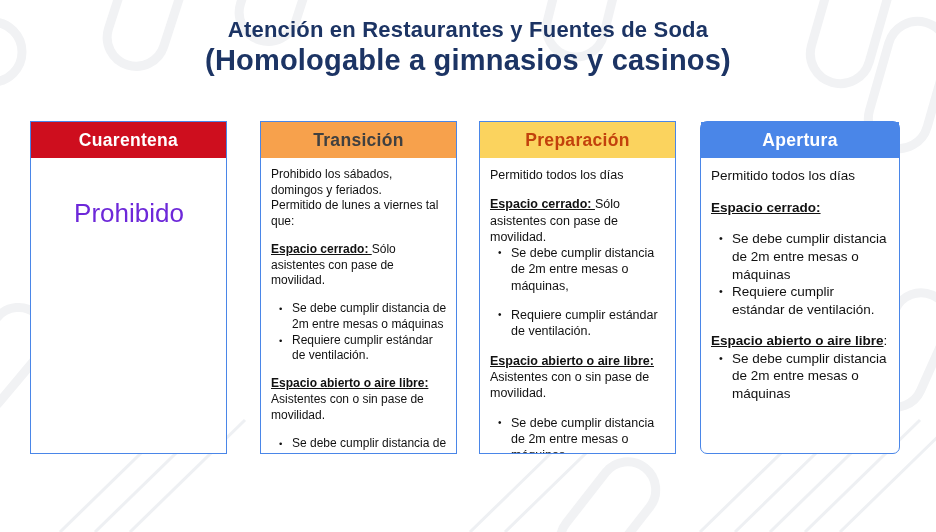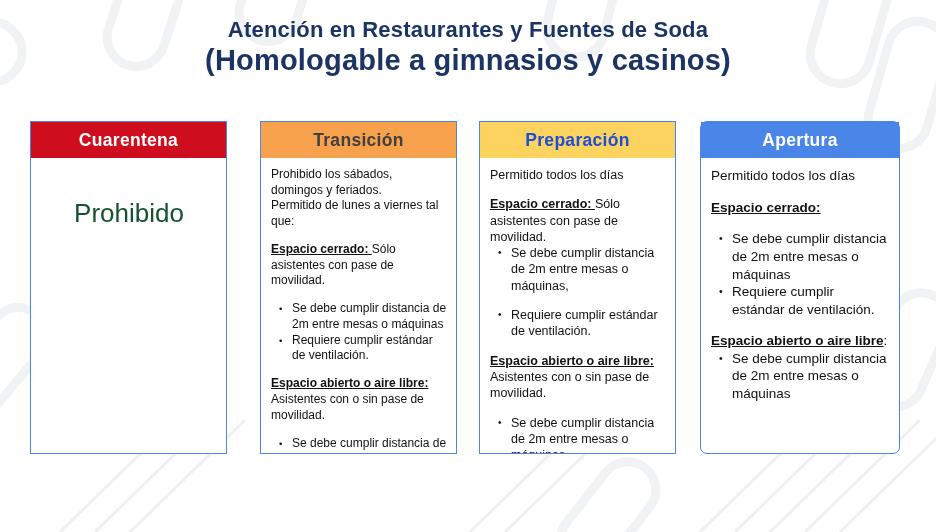--- a/index.html
+++ b/index.html
@@ -33,21 +33,21 @@
   }
   .col-body{
     flex:1;padding:9px 9px 6px 10px;color:#111111;line-height:1.3;
     overflow:hidden;
   }
   .col-cuarentena .col-body{font-size:13px;}
   .col-transicion  .col-body{font-size:12px;}
   .col-preparacion .col-body{font-size:12.5px;}
   .col-apertura    .col-body{font-size:13.5px;}
   .big-text{
-    font-size:26px;color:#14532d;text-align:center;margin-top:30px;font-weight:400;
+    font-size:26px;color:#6d28d9;text-align:center;margin-top:30px;font-weight:400;
   }
   .para{margin:0;}
   .hrun{font-weight:700;text-decoration:underline;}
   .sp{height:1.05em;}
   ul.blist{margin:0;padding:0 0 0 21px;}
   ul.blist li{list-style:none;position:relative;margin:0;}
   ul.blist li::before{
     content:"•";position:absolute;left:-13px;top:0;font-size:.8em;line-height:1.65;
   }
 </style>
@@ -108,21 +108,21 @@
       <div class="para"><span class="hrun">Espacio abierto o aire libre:</span></div>
       <div class="para">Asistentes con o sin pase de movilidad.</div>
       <div class="sp"></div>
       <ul class="blist">
         <li>Se debe cumplir distancia de 2m entre mesas o máquinas</li>
       </ul>
     </div>
 </div>
 
 <div id="col-2" class="col col-preparacion" style="border-color: rgb(74, 134, 232);">
-  <div class="col-header" style="background: rgb(251, 211, 94); color: #1d4ed8;">Preparación</div>
+  <div class="col-header" style="background: rgb(251, 211, 94); color: #c2410c;">Preparación</div>
   <div class="col-body">
       <div class="para">Permitido todos los días</div>
       <div class="sp"></div>
       <div class="para"><span class="hrun">Espacio cerrado: </span>Sólo asistentes con pase de movilidad.</div>
       <ul class="blist">
         <li>Se debe cumplir distancia de 2m entre mesas o máquinas,</li>
       </ul>
       <div class="sp"></div>
       <ul class="blist">
         <li>Requiere cumplir estándar de ventilación.</li>

